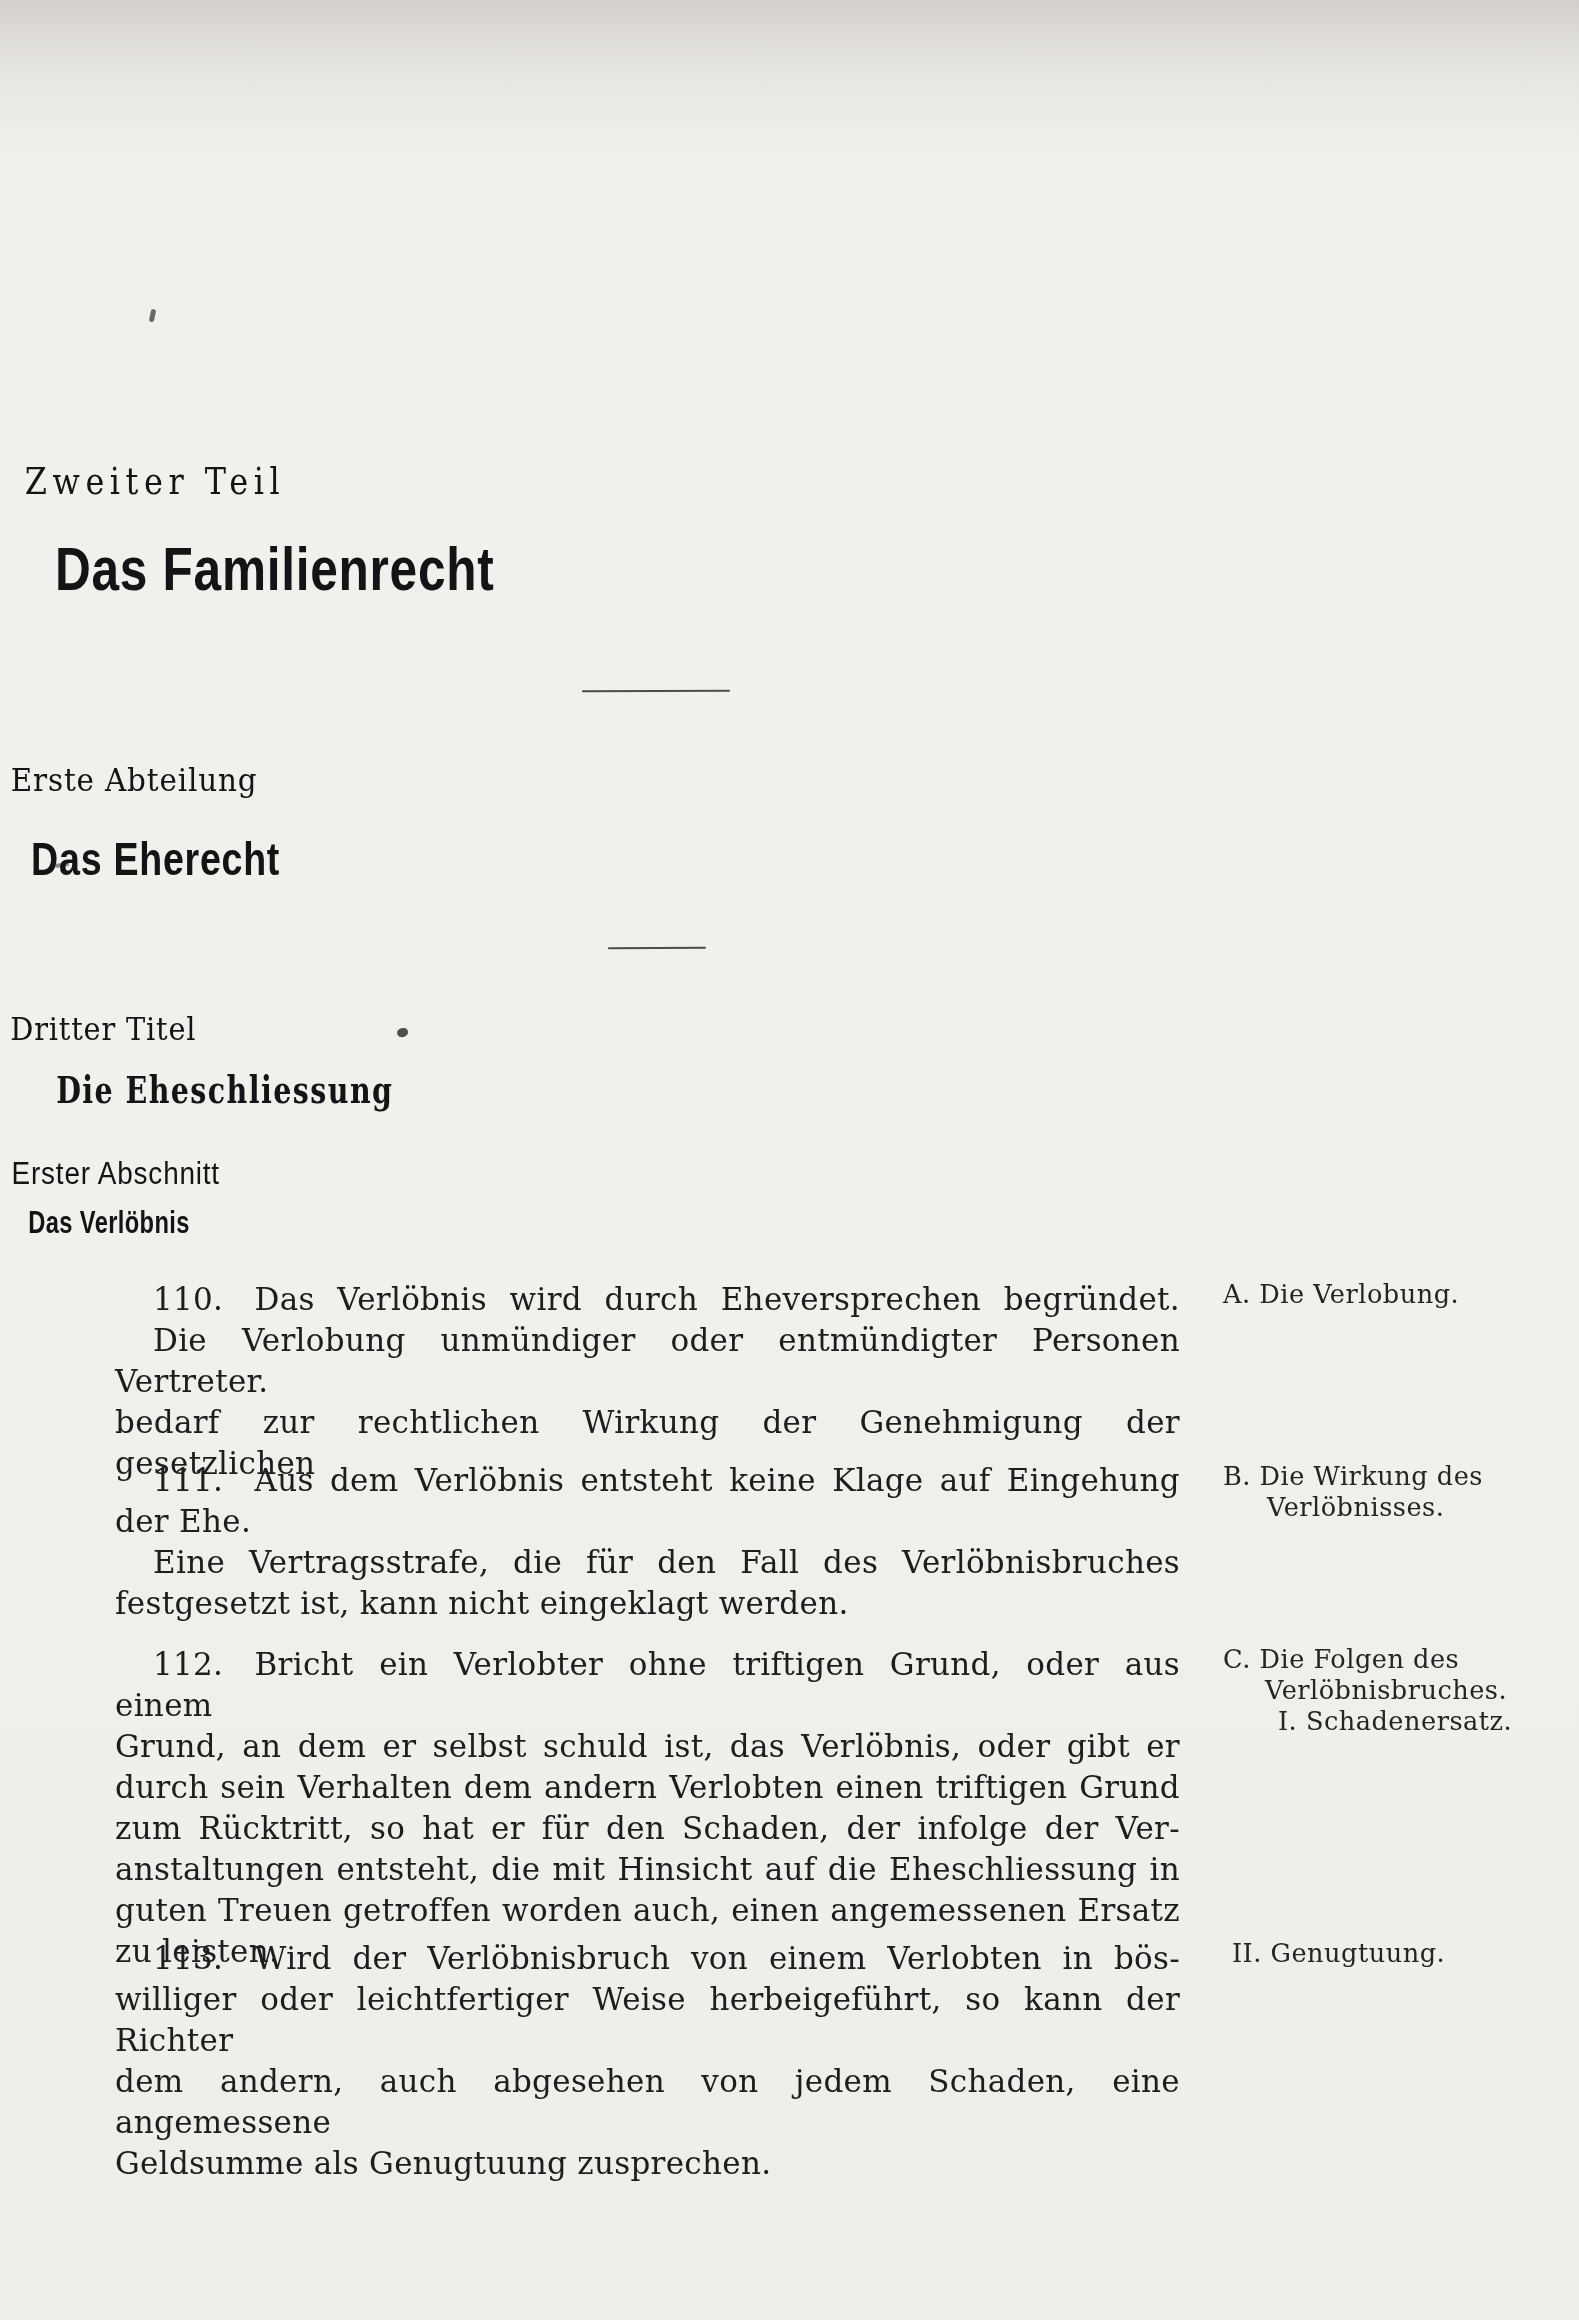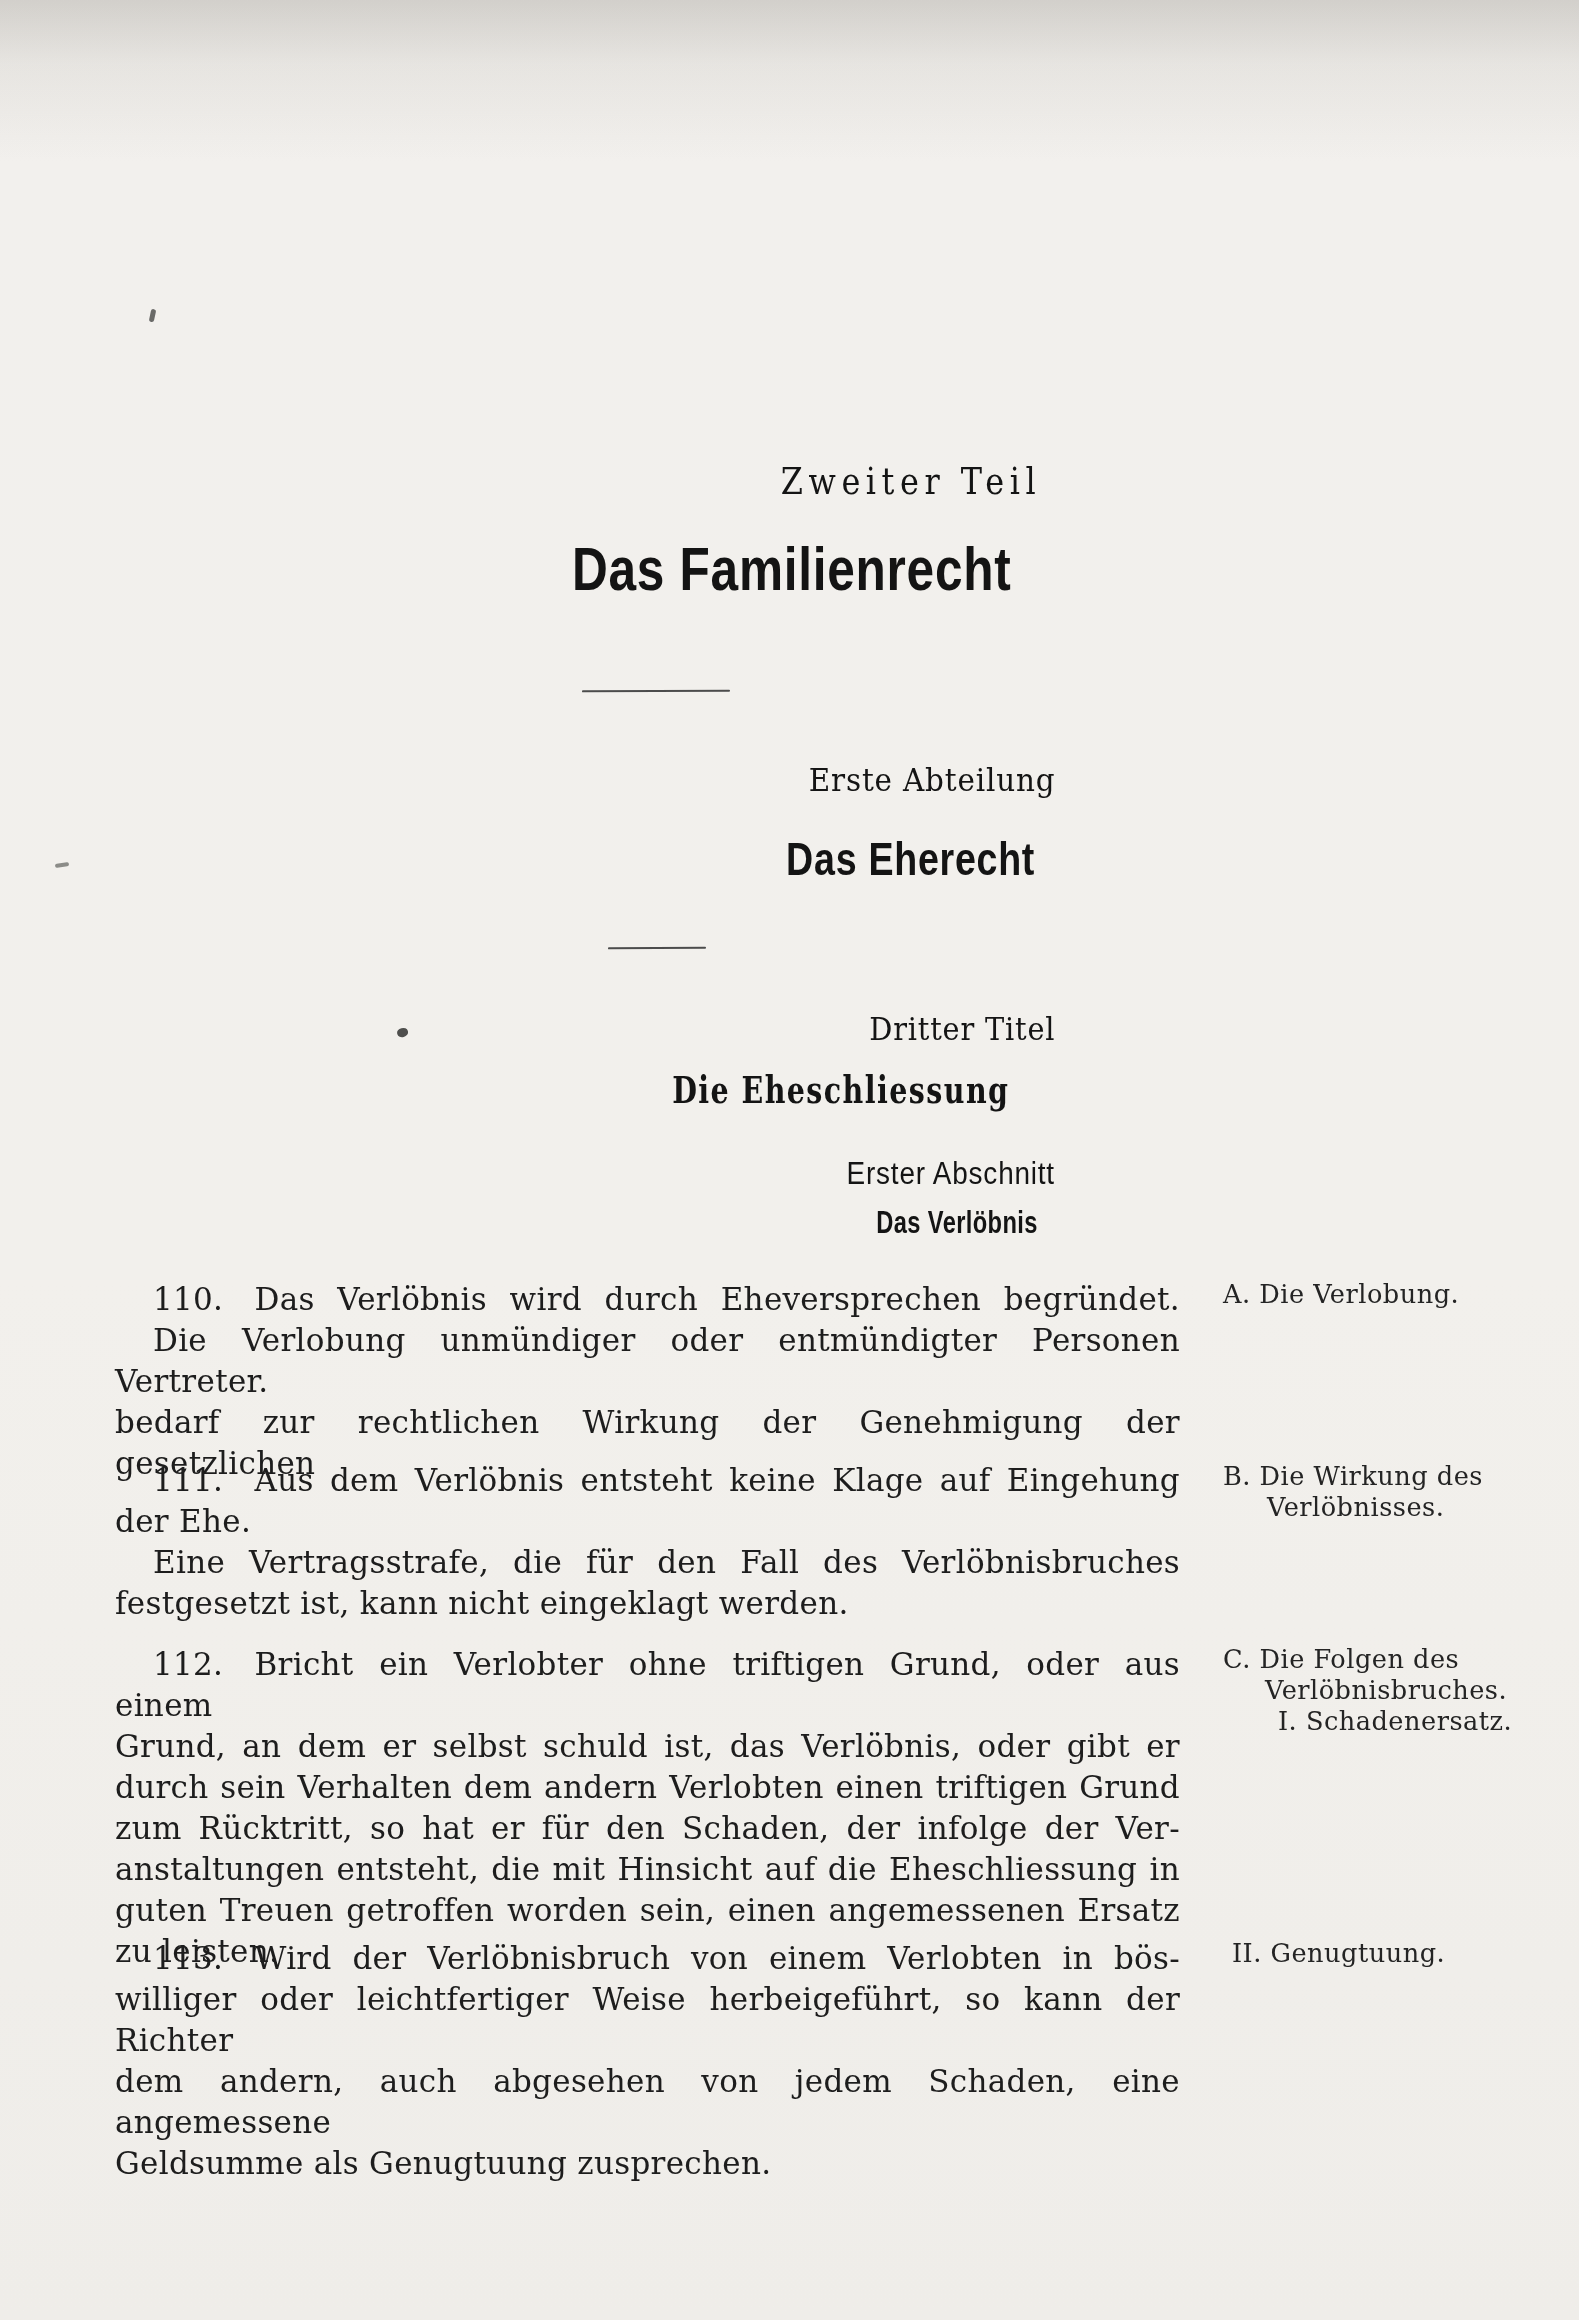--- a/index.html
+++ b/index.html
@@ -4,21 +4,21 @@
 <style>
   html,body{margin:0;padding:0;background:#e6e4e0;}
   .page{
     position:relative;width:1579px;height:2320px;overflow:hidden;
     background:linear-gradient(180deg,#eceae6 0%,#f2f0ed 7%,#f2f0ec 55%,#efede9 100%);
     color:#1c1c1c;font-family:"DejaVu Serif",serif;
   }
   .top-shade{position:absolute;left:0;top:0;width:100%;height:161px;pointer-events:none;
     background:linear-gradient(180deg,rgba(108,103,96,.20) 0%,rgba(108,103,96,.06) 40%,rgba(108,103,96,0) 100%);}
   
-  .heading{position:absolute;left:0;width:1056px;text-align:right;color:#141414;white-space:nowrap;padding-left:10px;}
+  .heading{position:absolute;left:0;width:1056px;text-align:left;color:#141414;white-space:nowrap;}
   .condense{display:inline-block;transform:scaleX(var(--sx,1));transform-origin:50% 55%;white-space:nowrap;}
   #h-part-label{top:459px;font-size:38px;font-family:"DejaVu Serif",serif;}
   #h-part-label .condense{--sx:.84;letter-spacing:6.6px;}
   #h-part-title{top:533px;font-size:62px;font-weight:700;font-family:"Liberation Sans",sans-serif;text-decoration:underline;}
   #h-part-title .condense{--sx:.80;letter-spacing:0.9px;}
   #h-division-label{top:761px;font-size:32px;font-family:"DejaVu Serif",serif;}
   #h-division-label .condense{--sx:.92;letter-spacing:0.9px;}
   #h-division-title{top:831px;font-size:47px;font-weight:700;font-family:"Liberation Sans",sans-serif;}
   #h-division-title .condense{--sx:.80;letter-spacing:0.9px;}
   #h-title-label{top:1010px;font-size:32px;font-family:"DejaVu Serif",serif;}
@@ -108,21 +108,21 @@
     <span class="line indent">Eine Vertragsstrafe, die für den Fall des Verlöbnisbruches</span>
     <span class="line end">festgesetzt ist, kann nicht eingeklagt werden.</span>
   </section>
 
   <section class="article" id="art-112">
     <span class="line indent">112. Bricht ein Verlobter ohne triftigen Grund, oder aus einem</span>
     <span class="line">Grund, an dem er selbst schuld ist, das Verlöbnis, oder gibt er</span>
     <span class="line">durch sein Verhalten dem andern Verlobten einen triftigen Grund</span>
     <span class="line">zum Rücktritt, so hat er für den Schaden, der infolge der Ver-</span>
     <span class="line">anstaltungen entsteht, die mit Hinsicht auf die Eheschliessung in</span>
-    <span class="line">guten Treuen getroffen worden sein, einen angemessenen Ersatz</span>
+    <span class="line">guten Treuen getroffen worden auch, einen angemessenen Ersatz</span>
     <span class="line end">zu leisten.</span>
   </section>
 
   <section class="article" id="art-113">
     <span class="line indent">113. Wird der Verlöbnisbruch von einem Verlobten in bös-</span>
     <span class="line">williger oder leichtfertiger Weise herbeigeführt, so kann der Richter</span>
     <span class="line">dem andern, auch abgesehen von jedem Schaden, eine angemessene</span>
     <span class="line end">Geldsumme als Genugtuung zusprechen.</span>
   </section>
 

